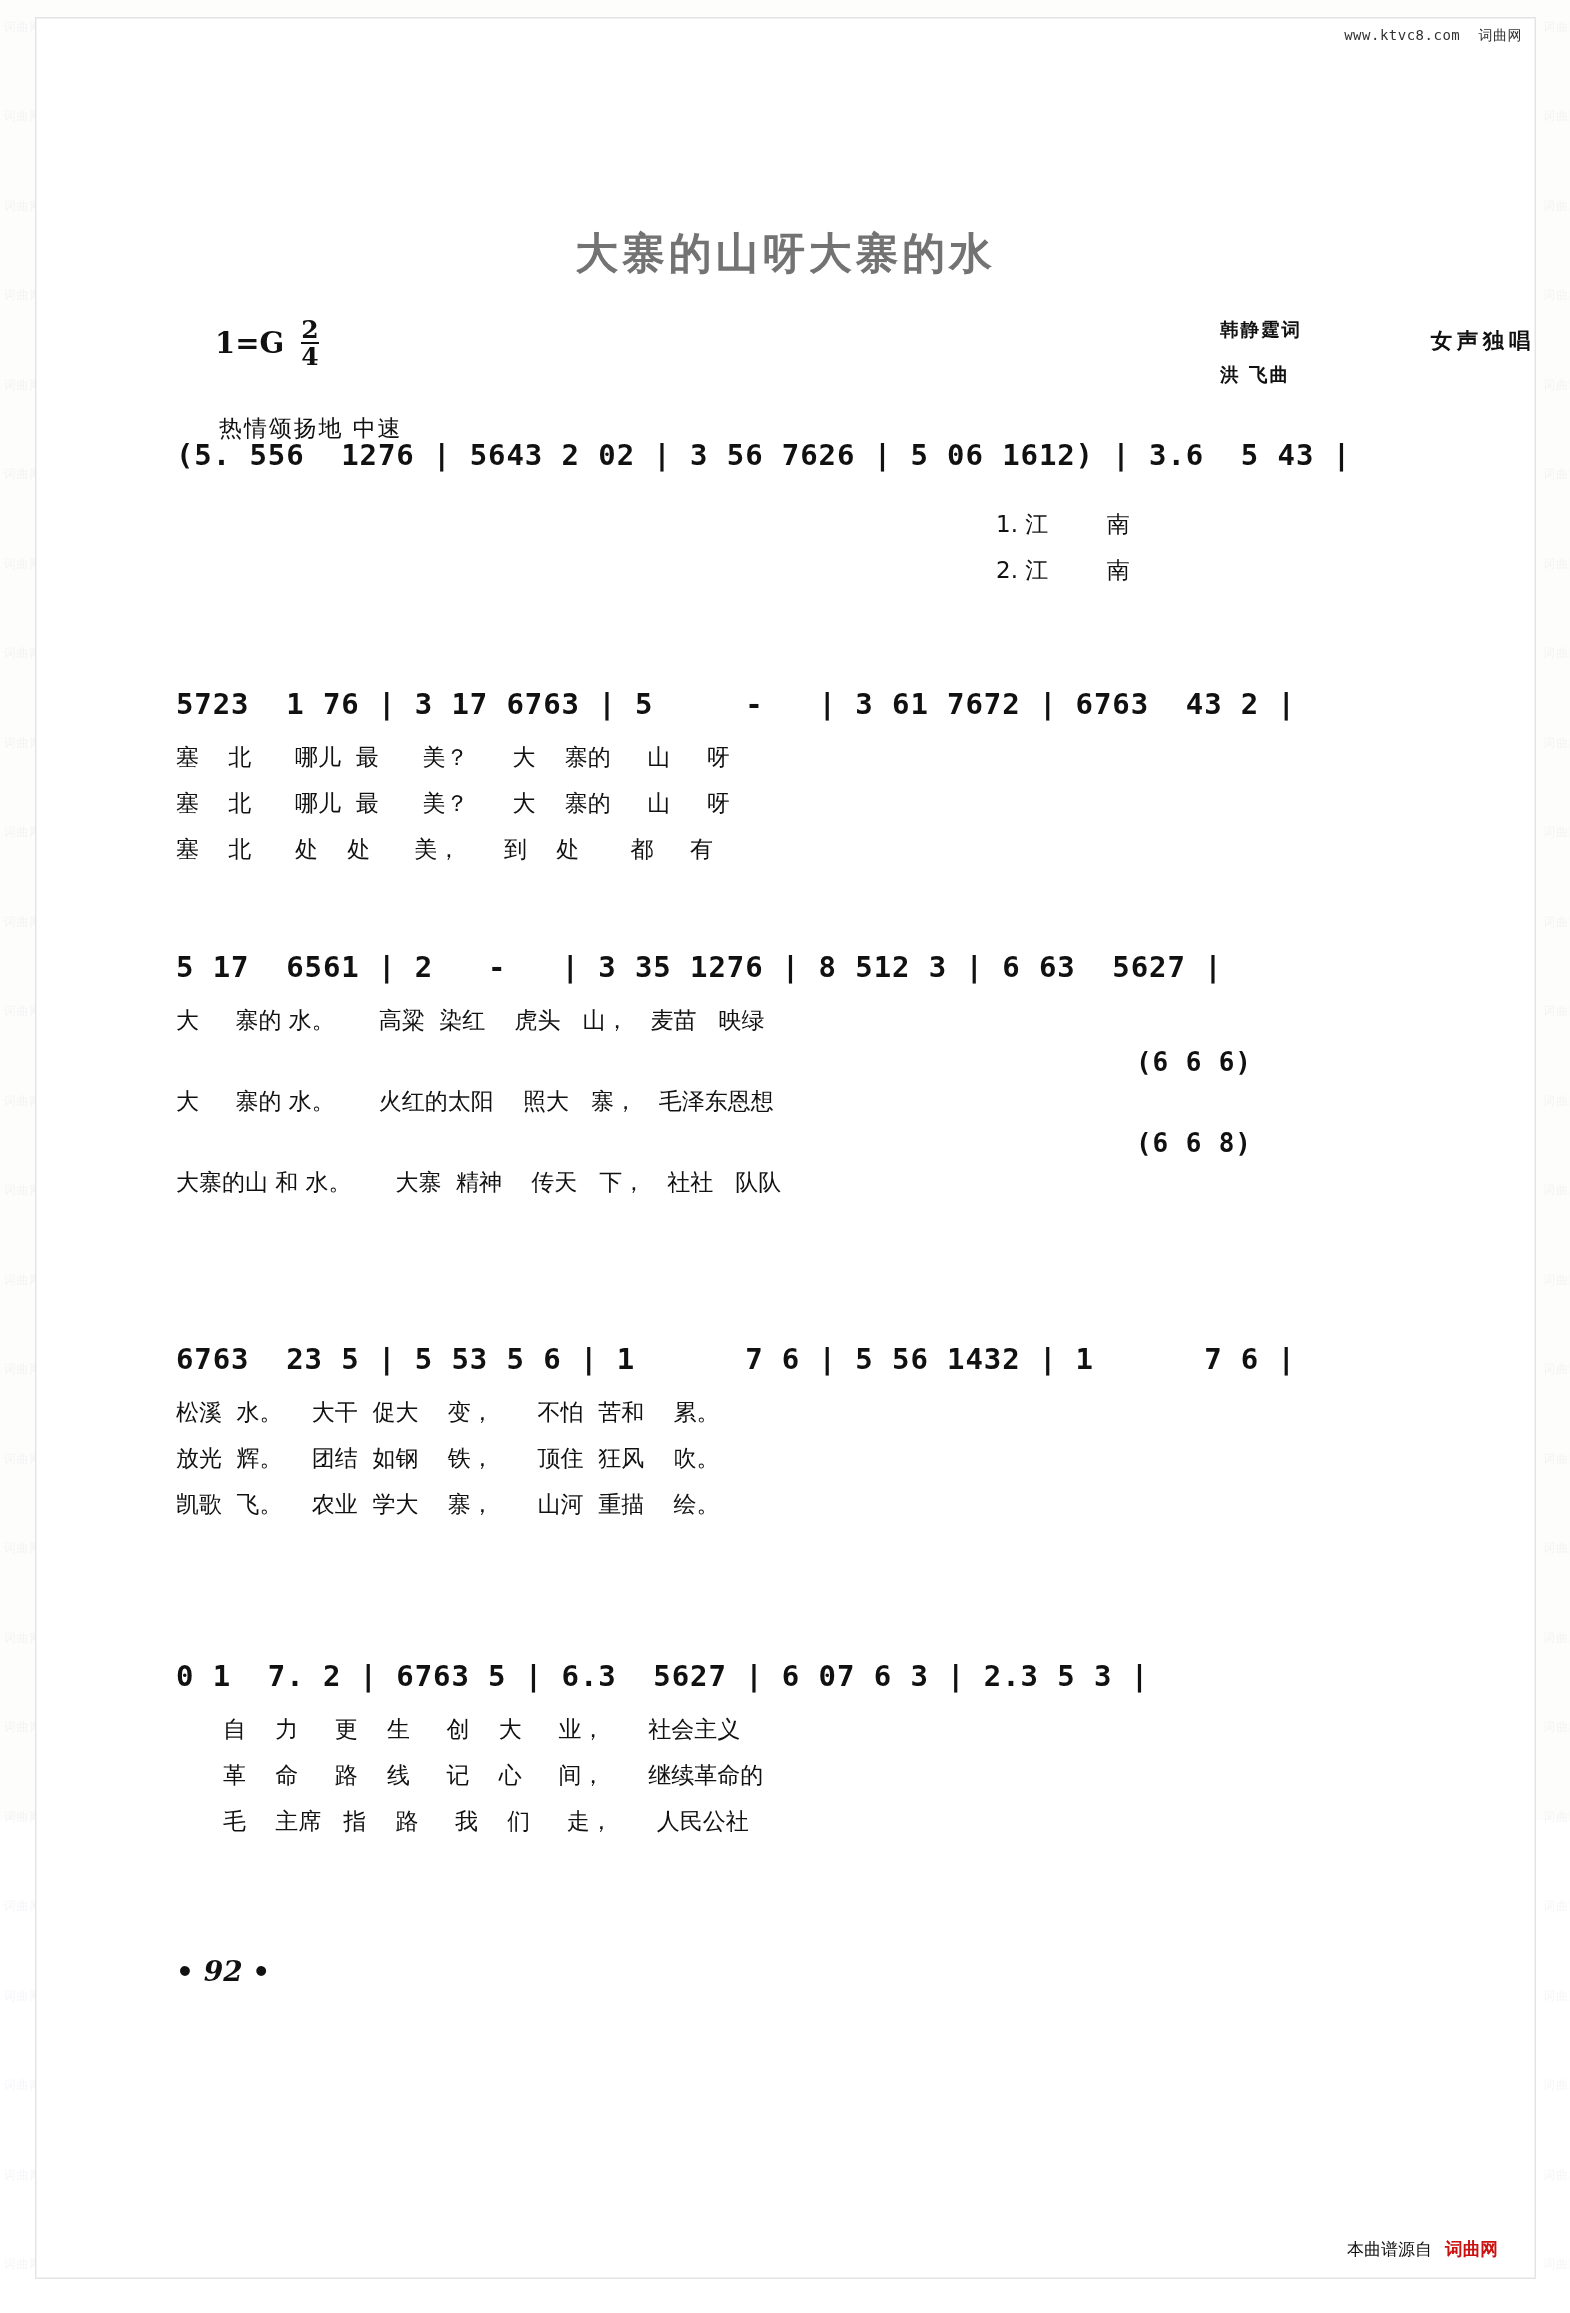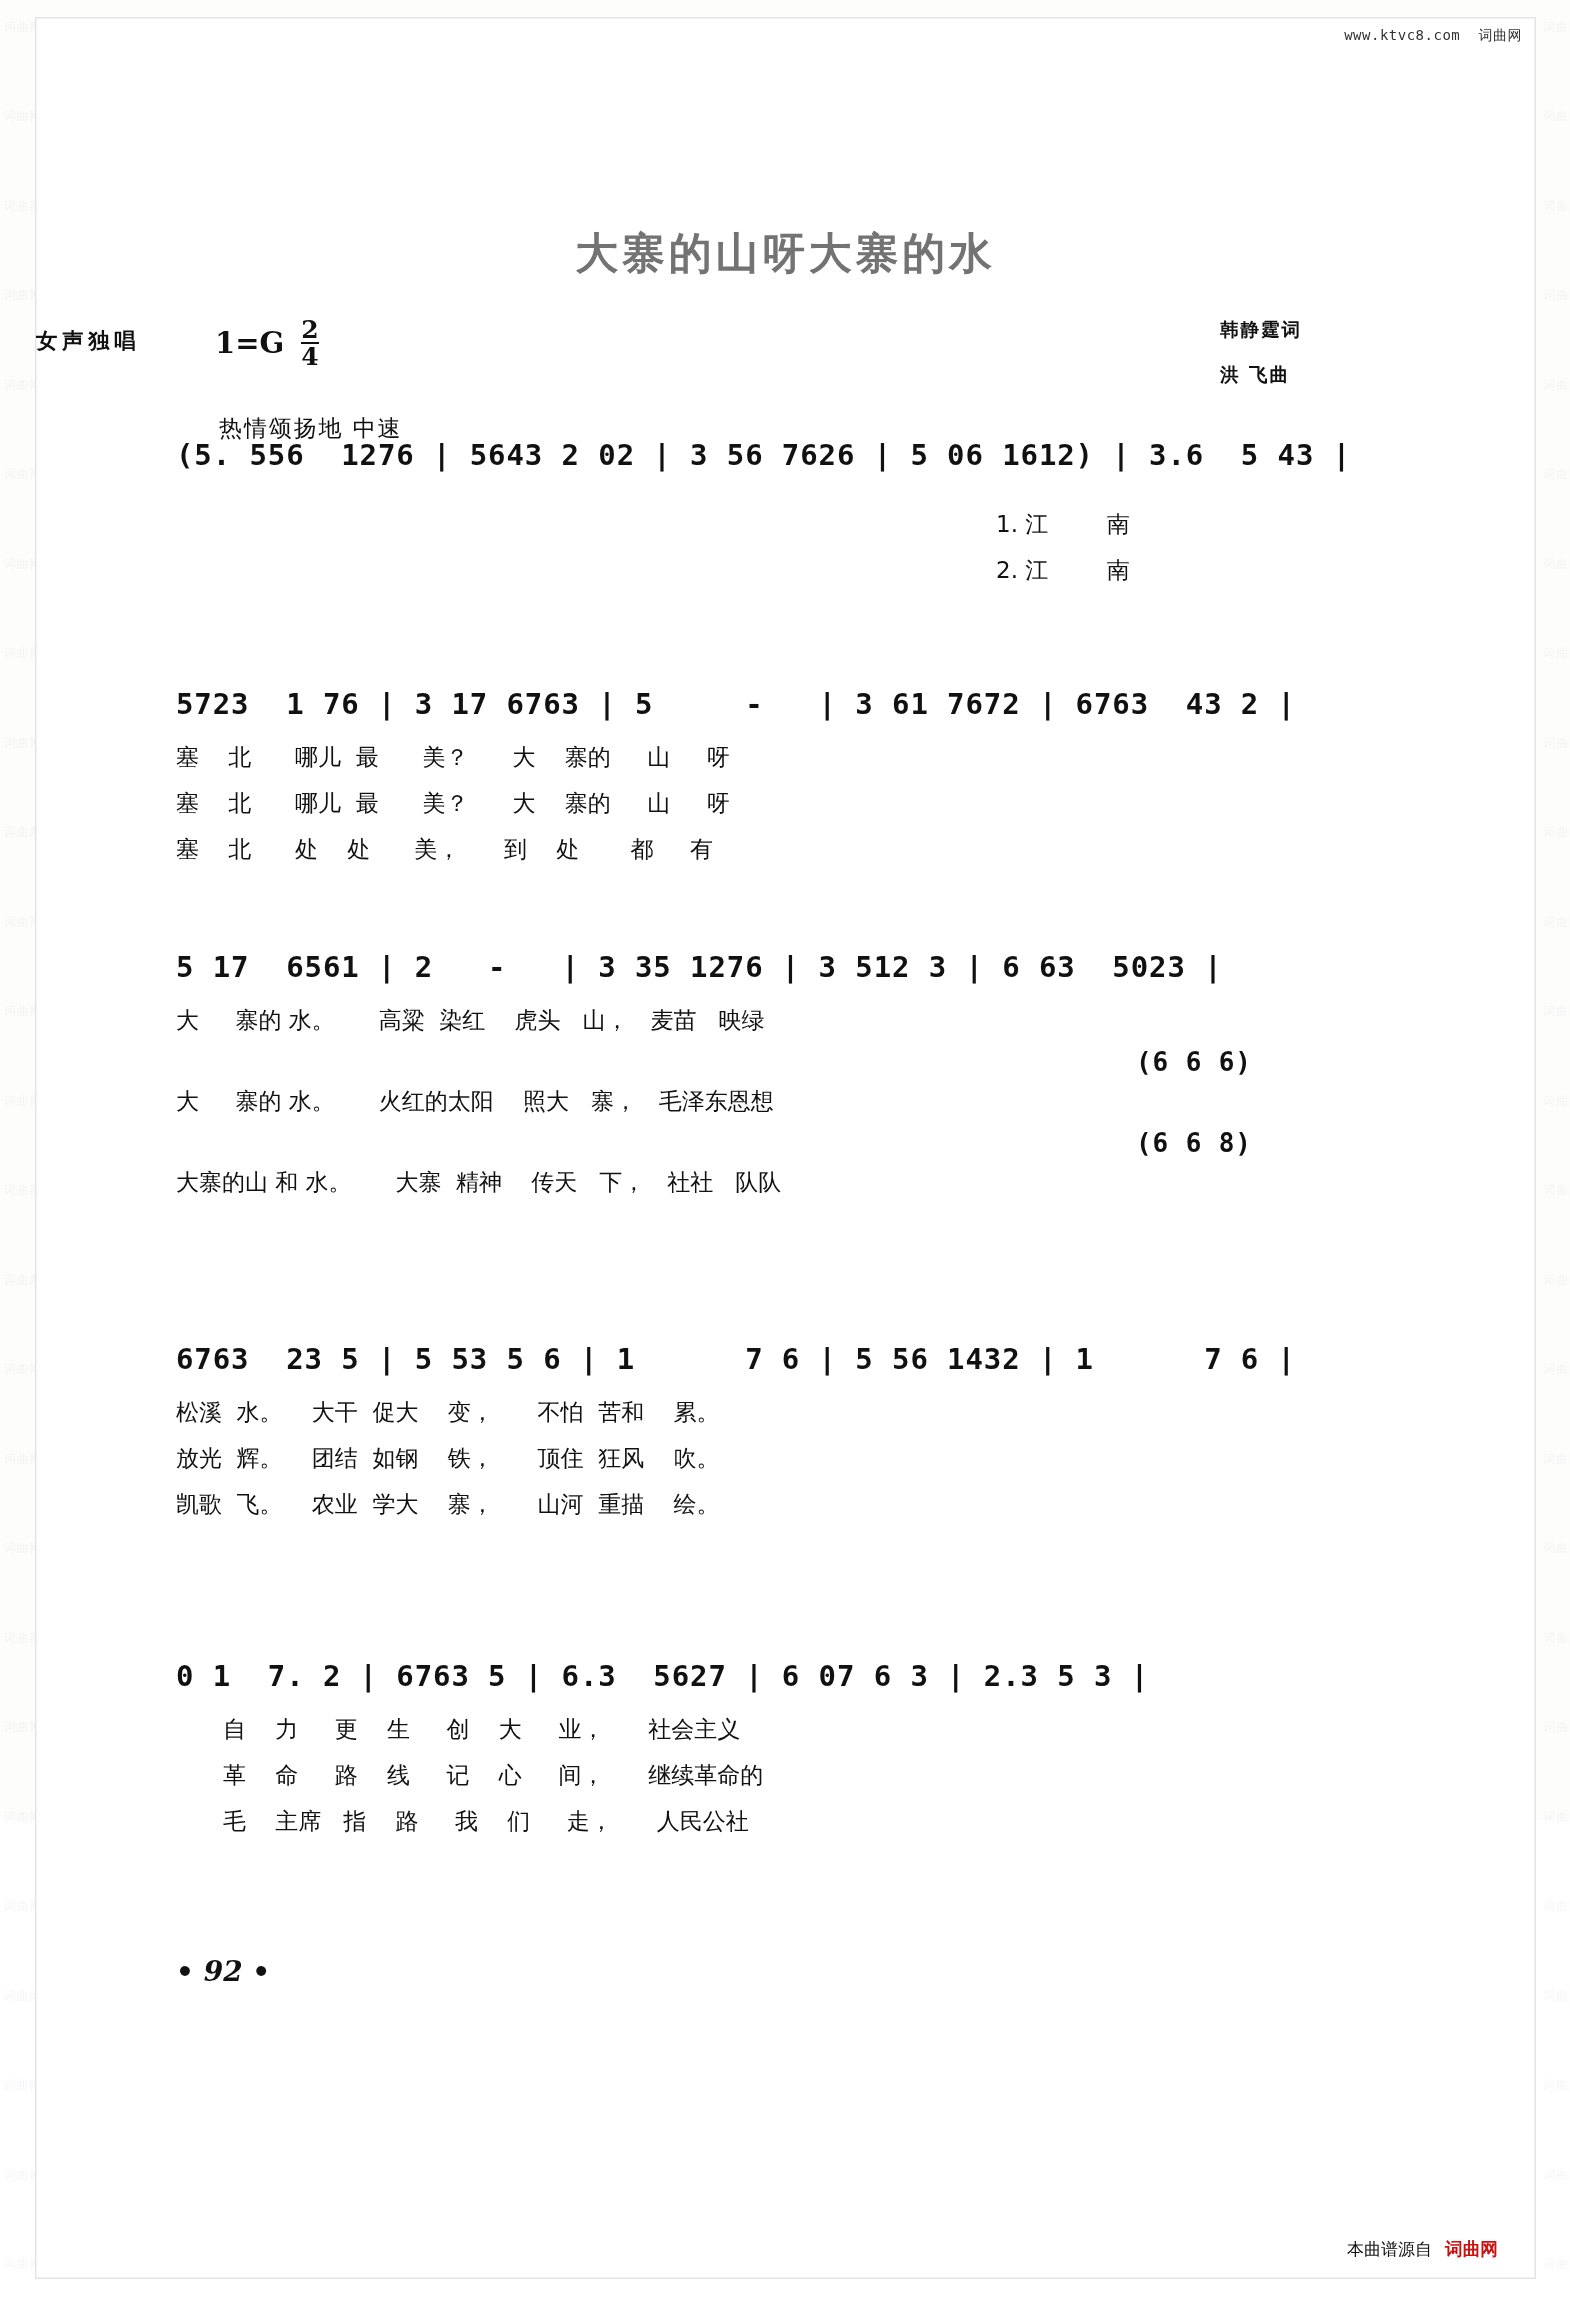--- a/index.html
+++ b/index.html
@@ -66,21 +66,21 @@
     text-align: center;
     font-family: "DejaVu Serif", "Liberation Serif", serif;
     font-weight: bold;
     font-size: 43px;
     letter-spacing: 3.7px;
     color: #737373;
   }
   .subtitle {
     position: absolute;
     left: 0; right: 0; top: 308px;
-    text-align: left;
+    text-align: right;
     font-family: "DejaVu Sans", "Liberation Sans", sans-serif;
     font-weight: bold;
     font-size: 21.4px;
     letter-spacing: 4.7px;
     color: #111;
   }
   .credits {
     position: absolute;
     right: 233px;
     top: 289px;
@@ -286,21 +286,21 @@
 
     <div class="system" style="top:669px;">
       <pre class="noterow">5723  1 76 | 3 17 6763 | 5     -   | 3 61 7672 | 6763  43 2 |</pre>
       <div style="height:20.5px"></div>
       <pre class="lyricrow">塞    北      哪儿  最      美？      大    寨的     山     呀</pre>
       <pre class="lyricrow" style="margin-top:15px;">塞    北      哪儿  最      美？      大    寨的     山     呀</pre>
       <pre class="lyricrow" style="margin-top:15px;">塞    北      处    处      美，      到    处       都     有</pre>
     </div>
 
     <div class="system" style="top:932px;">
-      <pre class="noterow">5 17  6561 | 2   -   | 3 35 1276 | 3 512 3 | 6 63  5023 |</pre>
+      <pre class="noterow">5 17  6561 | 2   -   | 3 35 1276 | 8 512 3 | 6 63  5627 |</pre>
       <div style="height:20.5px"></div>
       <pre class="lyricrow">大     寨的 水。      高粱  染红    虎头   山，   麦苗   映绿</pre>
       <pre class="noterow" style="margin-left:960px;margin-top:11.2px;font-size:26px;">(6 6 6)</pre>
       <pre class="lyricrow" style="margin-top:9.3px;">大     寨的 水。      火红的太阳    照大   寨，   毛泽东恩想</pre>
       <pre class="noterow" style="margin-left:960px;margin-top:11.2px;font-size:26px;">(6 6 8)</pre>
       <pre class="lyricrow" style="margin-top:9.3px;">大寨的山 和 水。      大寨  精神    传天   下，   社社   队队</pre>
     </div>
 
     <div class="system" style="top:1324px;">
       <pre class="noterow">6763  23 5 | 5 53 5 6 | 1      7 6 | 5 56 1432 | 1      7 6 |</pre>

